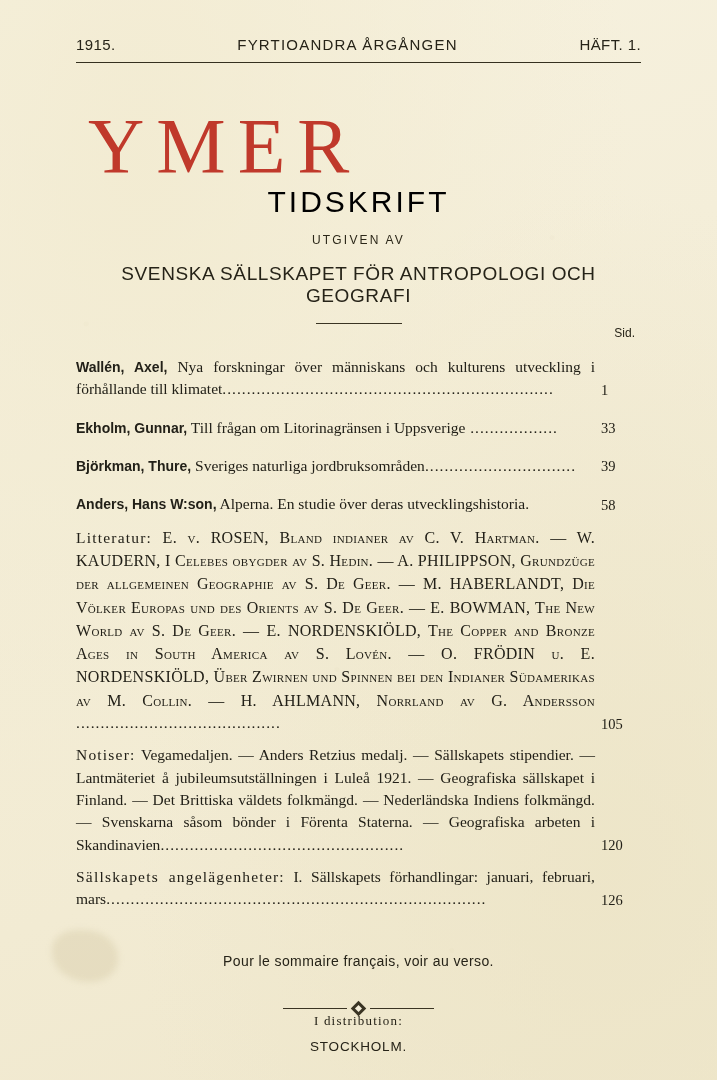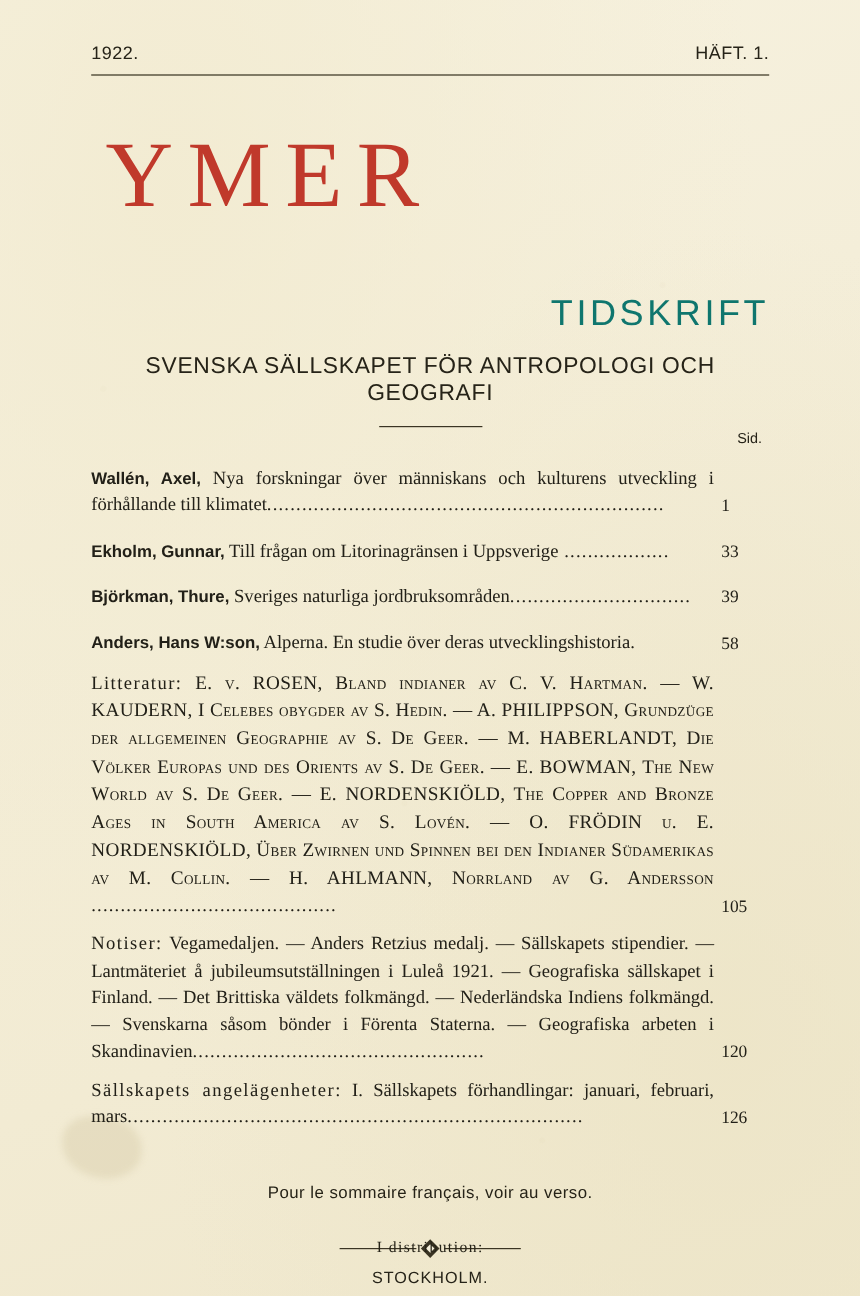--- a/index.html
+++ b/index.html
@@ -77,26 +77,25 @@
     font-family: "Liberation Serif", serif;
     font-size: 78px;
     letter-spacing: 12px;
     margin: 44px 0 0 0;
     font-weight: 400;
     text-indent: 12px;
     line-height: 1;
   }
 
   .subtitle {
-    text-align: right;
+    text-align: center;
     font-family: "Liberation Sans", sans-serif;
     font-size: 30px;
     letter-spacing: 3px;
-    margin-top: 60px;
-    color: #0f766e;
+    color: #000000;
   }
   .byline {
     text-align: center;
     font-family: "Liberation Sans", sans-serif;
     font-size: 12px;
     letter-spacing: 2.2px;
     margin-top: 14px;
     color: #2c2819;
   }
   .society {
@@ -195,21 +194,21 @@
     content: "";
     position: absolute;
     inset: 3px;
     background: #f4eed9;
   }
 
   .imprint {
     position: absolute;
     left: 0;
     right: 0;
-    bottom: 8px;
+    bottom: 26px;
     text-align: center;
     font-family: "Liberation Sans", sans-serif;
     color: #262318;
   }
   .imprint .dist {
     font-size: 13px;
     letter-spacing: 1.2px;
     margin-bottom: 10px;
     font-family: "Liberation Serif", serif;
   }
@@ -226,28 +225,30 @@
 </head>
 <body>
 
 <div class="page"></div>
 <div class="grain"></div>
 <div class="smudge"></div>
 
 <div class="content">
 
   <div class="masthead">
-    <span>1922.</span>
+    <span>1915.</span>
+    <span class="center">FYRTIOANDRA ÅRGÅNGEN</span>
     <span>HÄFT. 1.</span>
   </div>
   <hr class="rule">
 
   <h1 class="title">YMER</h1>
 
   <div class="subtitle">TIDSKRIFT</div>
+  <div class="byline">UTGIVEN AV</div>
   <div class="society">SVENSKA SÄLLSKAPET FÖR ANTROPOLOGI OCH GEOGRAFI</div>
   <hr class="short-rule">
 
   <div class="sid">Sid.</div>
 
   <div class="toc">
 
     <div class="entry">
       <span class="body">
         <span class="au">Wallén, Axel,</span><span> Nya forskningar över människans och kulturens utveckling i förhållande till klimatet</span><span class="dots">....................................................................</span>

